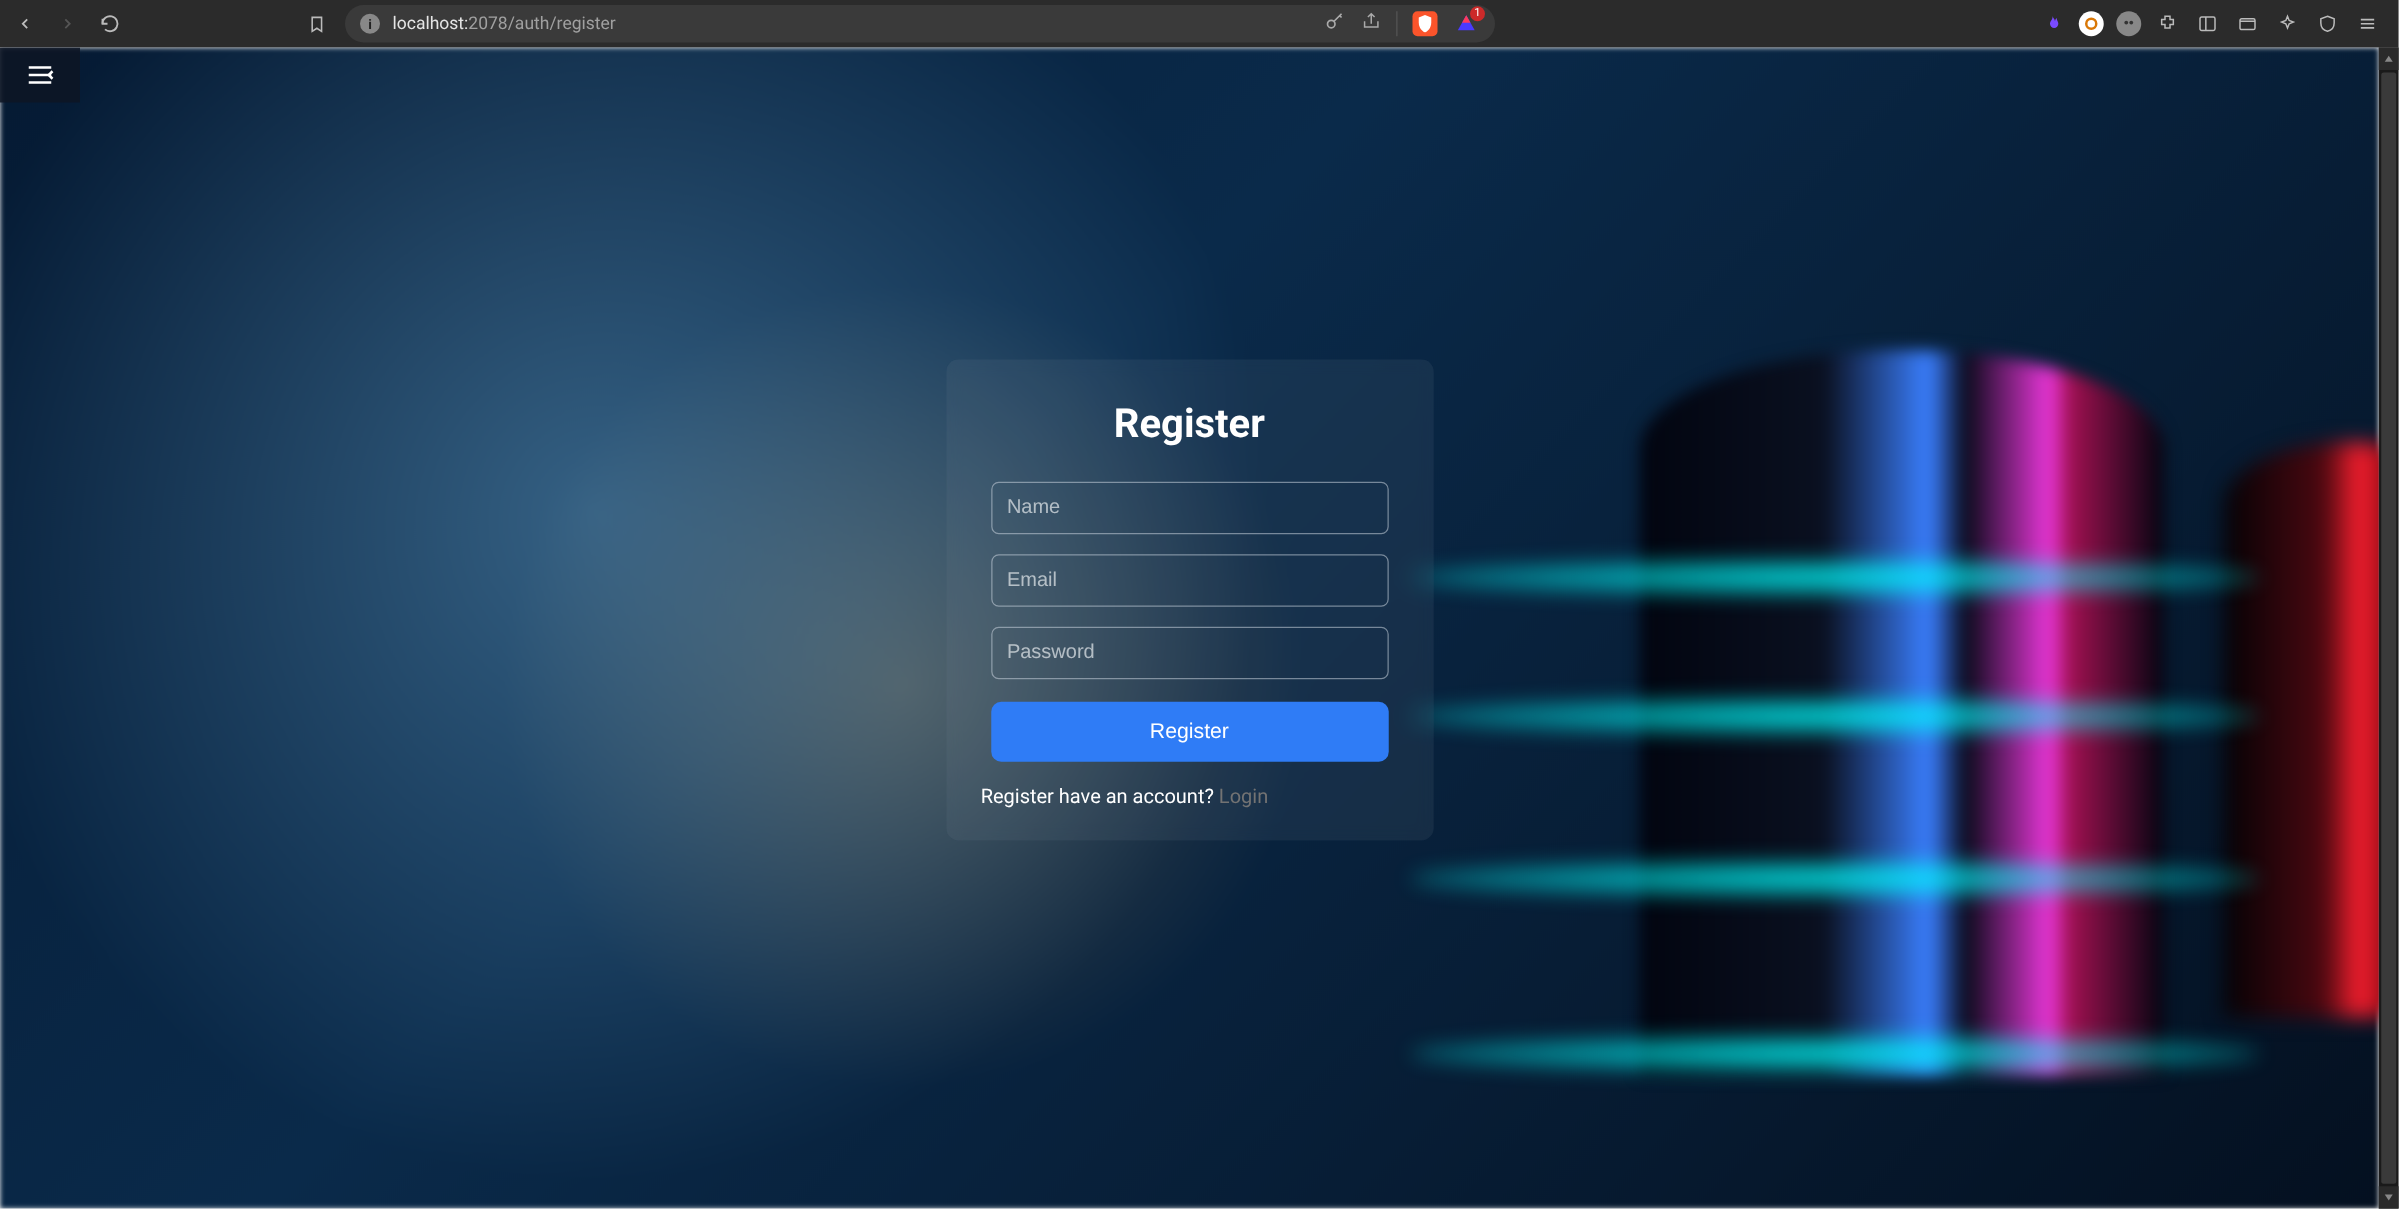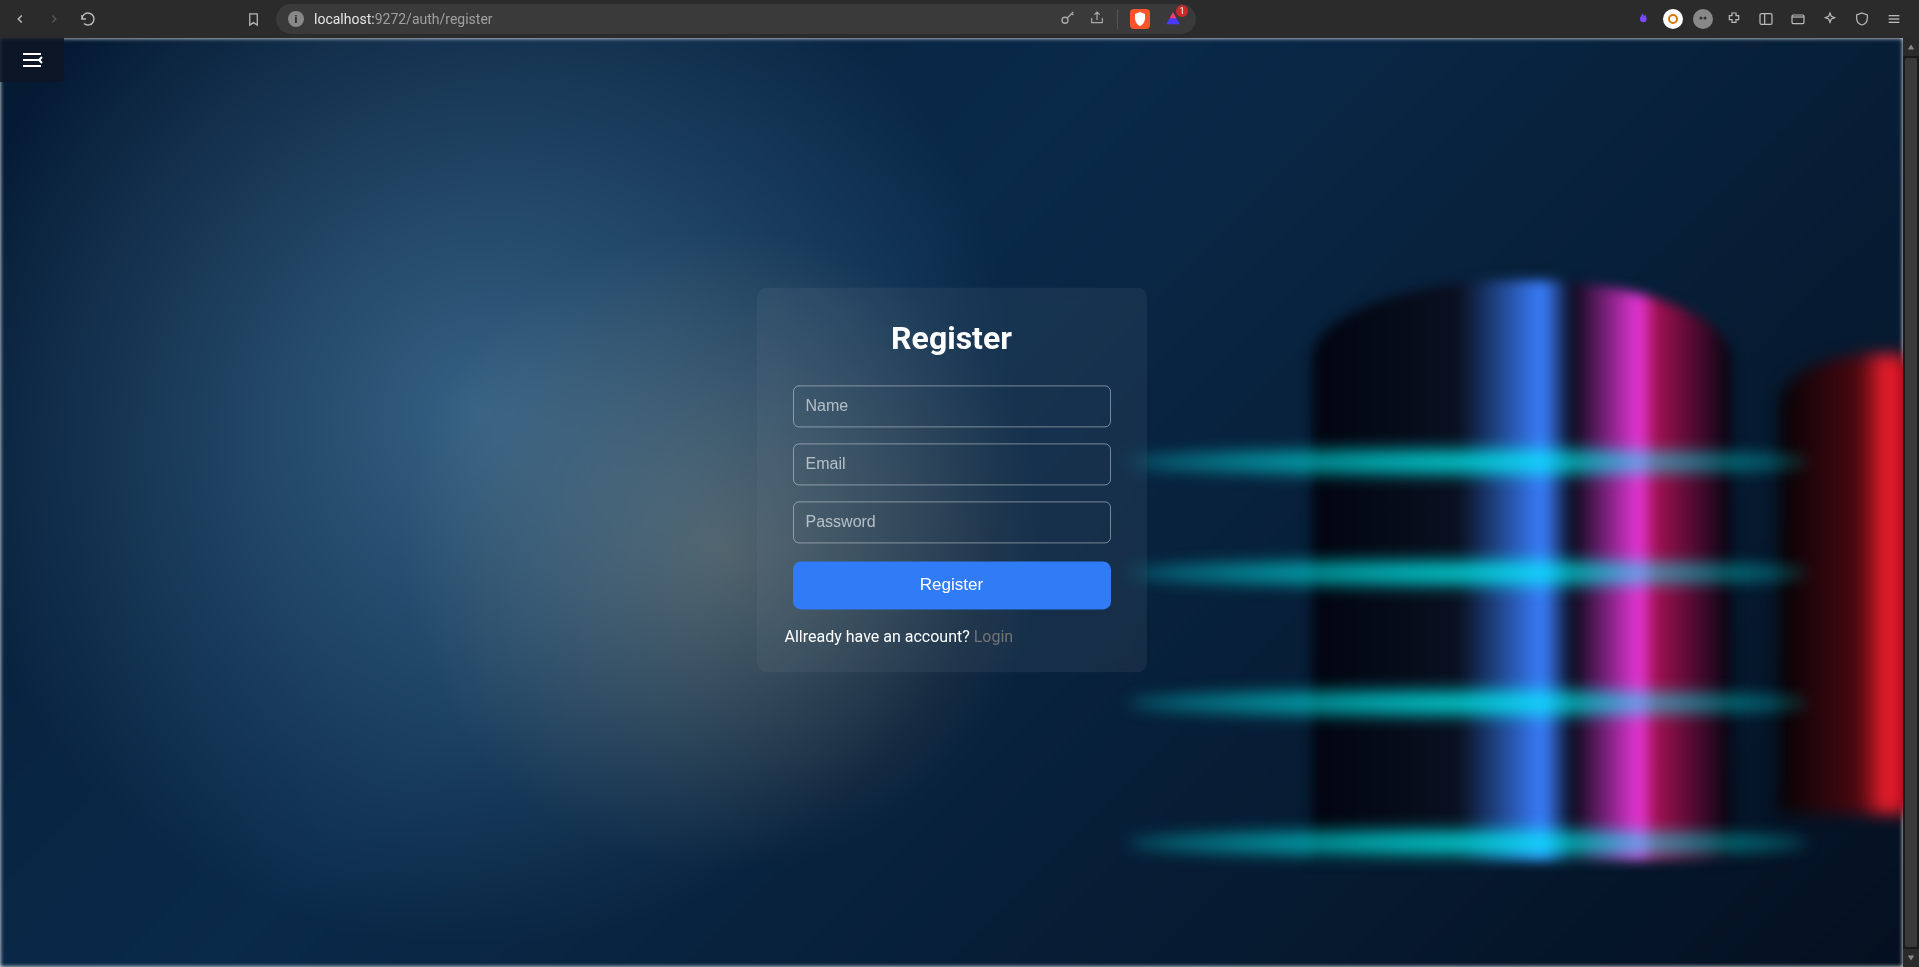--- a/index.html
+++ b/index.html
@@ -174,21 +174,21 @@
       </svg>
   </div>
   <div class="chrome-spacer"></div>
   <div class="bookmark-btn">
     <svg width="15" height="15" viewBox="0 0 24 24" fill="none" stroke="currentColor" stroke-width="2">
         <path d="M6 3h12v18l-6-4-6 4z"></path>
       </svg>
   </div>
   <div class="url-bar">
     <div class="url-info-icon">i</div>
-    <span><span class="url-host">localhost:</span><span class="url-path">9272/auth/register</span></span>
+    <span><span class="url-host">localhost:</span><span class="url-path">2078/auth/register</span></span>
     <div class="url-right">
       <span class="key-icon">
         <svg width="18" height="18" viewBox="0 0 24 24" fill="none" stroke="currentColor" stroke-width="1.8">
             <circle cx="8" cy="15" r="4"></circle>
             <path d="M11 12l8-8M17 6l2 2"></path>
           </svg>
       </span>
       <span class="share-icon">
         <svg width="16" height="16" viewBox="0 0 24 24" fill="none" stroke="currentColor" stroke-width="1.8">
             <path d="M4 12v7h16v-7M12 3v12M8 7l4-4 4 4"></path>
@@ -282,21 +282,21 @@
 
     <div class="card">
       <h1 class="card-title">Register</h1>
       <div class="field-wrap">
         <input type="text" class="text-input" placeholder="Name" style="">
         <input type="text" class="text-input" placeholder="Email" style="">
         <input type="password" class="text-input" placeholder="Password" style="">
         <button class="submit-btn">Register</button>
       </div>
       <div class="footer-text">
-        <span>Allready have an account? </span><span class="footer-link">Login</span>
+        <span>Register have an account? </span><span class="footer-link">Login</span>
       </div>
     </div>
   </div>
 
   <div class="scrollbar-track">
     <div class="sb-btn">
       <svg width="8" height="8" viewBox="0 0 10 10">
           <path d="M5 2l4 6H1z" fill="#888"></path>
         </svg>
     </div>

